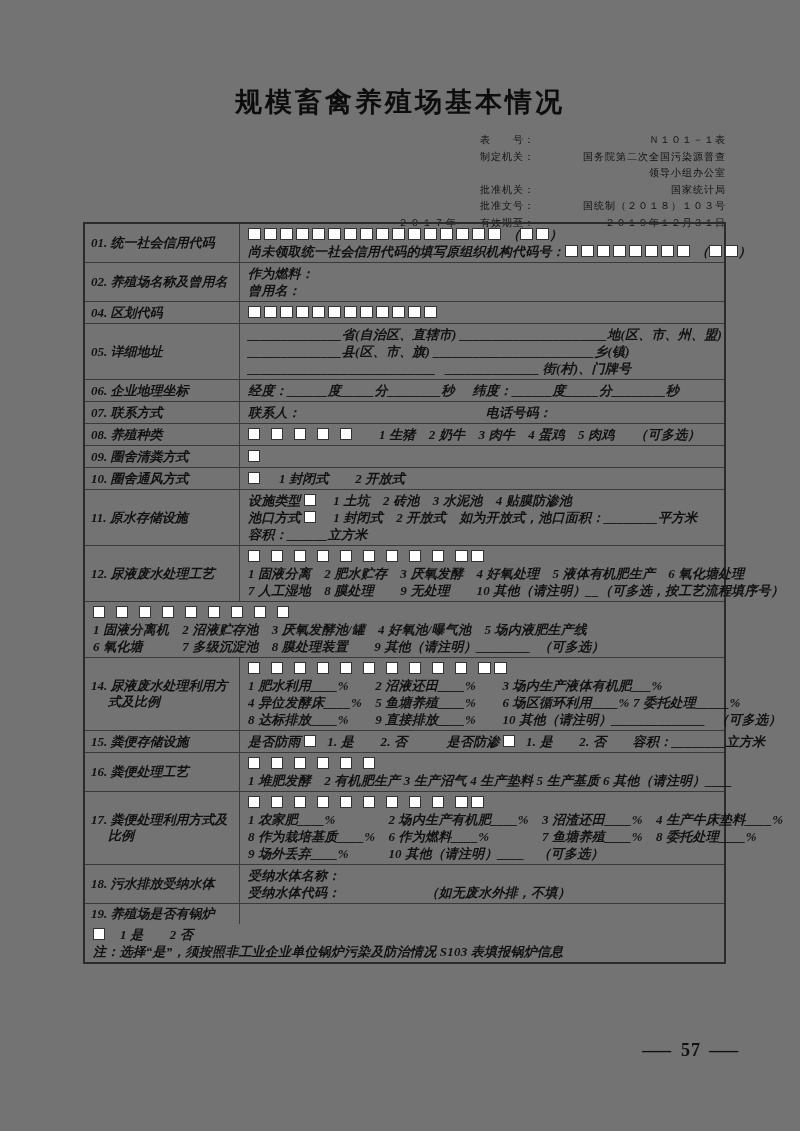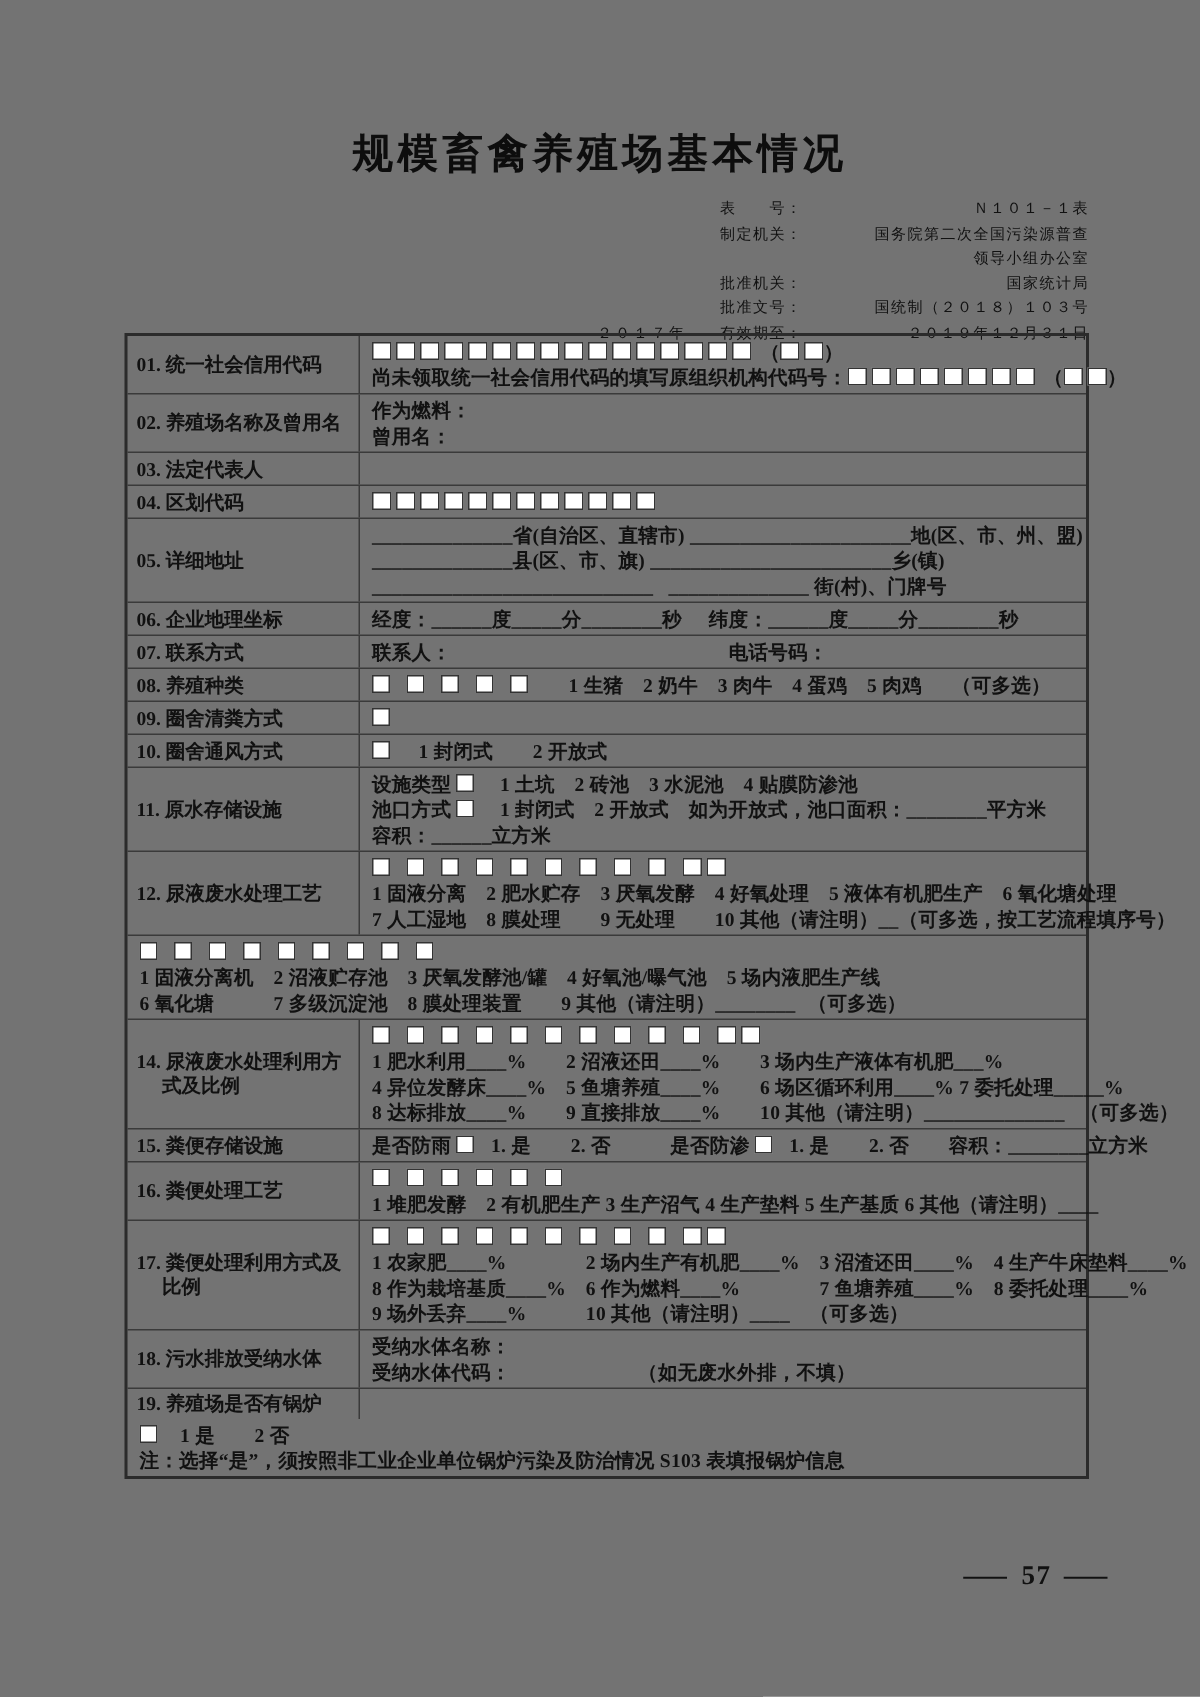--- a/index.html
+++ b/index.html
@@ -9,21 +9,21 @@
   .title { position:absolute; top:84px; left:0; right:0; text-align:center;
            font-size:27px; font-weight:bold; letter-spacing:3px; color:#0d0d0d; }
 
   .meta { position:absolute; top:122px; left:480px; width:246px; font-size:10px; font-weight:normal;margin-top:10px; }
   .meta-row { position:relative; display:flex; line-height:16.5px; white-space:nowrap; }
   .meta-label { flex:none; letter-spacing:1px; }
   .meta-value { flex:1; text-align:right; letter-spacing:1px; }
   .meta-prefix { position:absolute; right:calc(100% + 22px); top:0; letter-spacing:2px; }
 
   .form-table { position:absolute; top:222px; left:83px; width:643px;
-                border:2px solid #2b2b2b; font-size:13px; font-weight:bold; }
+                border:2px solid #2b2b2b; font-size:13px; font-weight:bold;font-style:italic; }
   .row { display:flex; border-bottom:1px solid #3a3a3a; }
   .row:last-child { border-bottom:none;flex-direction:column; }
   .label-cell { flex:none; width:155px; border-right:1px solid #3a3a3a;
                 display:flex; align-items:center; padding:2px 4px 2px 6px; }
   .label-text { padding-left:17px; text-indent:-17px; line-height:16px; }
   .content-cell { flex:1; padding:2px 2px 2px 8px; min-width:0; }
   .line { line-height:17px; white-space:nowrap; }
   .line.empty { min-height:17px; }
   .seg-text { letter-spacing:0.2px; }
   .gap { display:inline-block; }
@@ -86,28 +86,20 @@
         <div class="label-cell">
           <div class="label-text">02. 养殖场名称及曾用名</div>
         </div>
         <div class="content-cell">
           <div class="line"><span class="seg-text">作为燃料：</span></div>
           <div class="line"><span class="seg-text">曾用名：</span></div>
         </div>
       </div>
       <div class="row">
         <div class="label-cell">
-          <div class="label-text">03. 法定代表人</div>
-        </div>
-        <div class="content-cell">
-          <div class="line empty"></div>
-        </div>
-      </div>
-      <div class="row">
-        <div class="label-cell">
           <div class="label-text">04. 区划代码</div>
         </div>
         <div class="content-cell">
           <div class="line"><span class="cb run"></span><span class="cb run"></span><span class="cb run"></span><span class="cb run"></span><span class="cb run"></span><span class="cb run"></span><span class="cb run"></span><span class="cb run"></span><span class="cb run"></span><span class="cb run"></span><span class="cb run"></span><span class="cb run last"></span></div>
         </div>
       </div>
       <div class="row">
         <div class="label-cell">
           <div class="label-text">05. 详细地址</div>
         </div>

